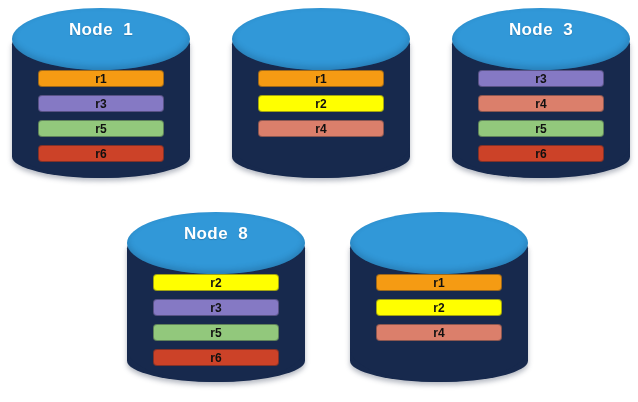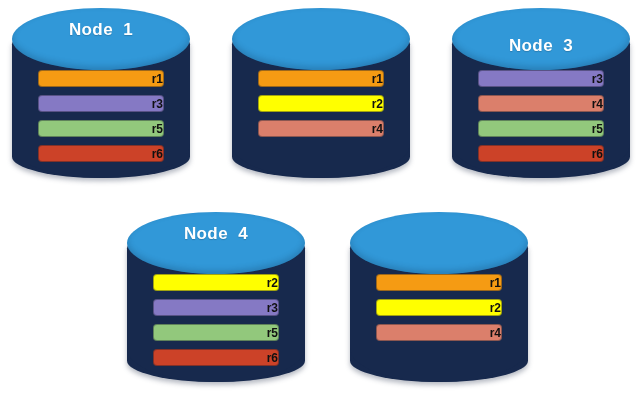--- a/index.html
+++ b/index.html
@@ -77,21 +77,21 @@
   }
   .replica {
     position: relative;
     height: 17px;
     margin-bottom: 8px;
     border-radius: 4px;
     border: 1px solid rgba(20,25,40,0.40);
     box-sizing: border-box;
     display: flex;
     align-items: center;
-    justify-content: flex-end;
+    justify-content: center;
   }
   .replica-label {
     font-size: 12px;
     font-weight: bold;
     color: #101010;
     line-height: 1;
   }
 </style>
 </head>
 <body>
@@ -127,40 +127,40 @@
           <span class="replica-label">r2</span>
         </div>
         <div class="replica" style="background: rgb(219, 127, 107);">
           <span class="replica-label">r4</span>
         </div>
       </div>
     </div>
     <div class="node" style="left: 452px; top: 8px;">
       <div class="node-body" style="background: rgb(23, 41, 77);"></div>
       <div class="node-top" style="background: rgb(49, 152, 216);"></div>
-      <div class="node-title" style="color: rgb(255, 255, 255); margin-top: 16px;">Node  3</div>
+      <div class="node-title" style="color: rgb(255, 255, 255);">Node  3</div>
       <div class="replicas">
         <div class="replica" style="background: rgb(133, 121, 196);">
           <span class="replica-label">r3</span>
         </div>
         <div class="replica" style="background: rgb(219, 127, 107);">
           <span class="replica-label">r4</span>
         </div>
         <div class="replica" style="background: rgb(146, 200, 124);">
           <span class="replica-label">r5</span>
         </div>
         <div class="replica" style="background: rgb(204, 66, 40);">
           <span class="replica-label">r6</span>
         </div>
       </div>
     </div>
     <div class="node" style="left: 127px; top: 212px;">
       <div class="node-body" style="background: rgb(23, 41, 77);"></div>
       <div class="node-top" style="background: rgb(49, 152, 216);"></div>
-      <div class="node-title" style="color: rgb(255, 255, 255);">Node  4</div>
+      <div class="node-title" style="color: rgb(255, 255, 255);">Node  8</div>
       <div class="replicas">
         <div class="replica" style="background: rgb(255, 255, 0);">
           <span class="replica-label">r2</span>
         </div>
         <div class="replica" style="background: rgb(133, 121, 196);">
           <span class="replica-label">r3</span>
         </div>
         <div class="replica" style="background: rgb(146, 200, 124);">
           <span class="replica-label">r5</span>
         </div>

